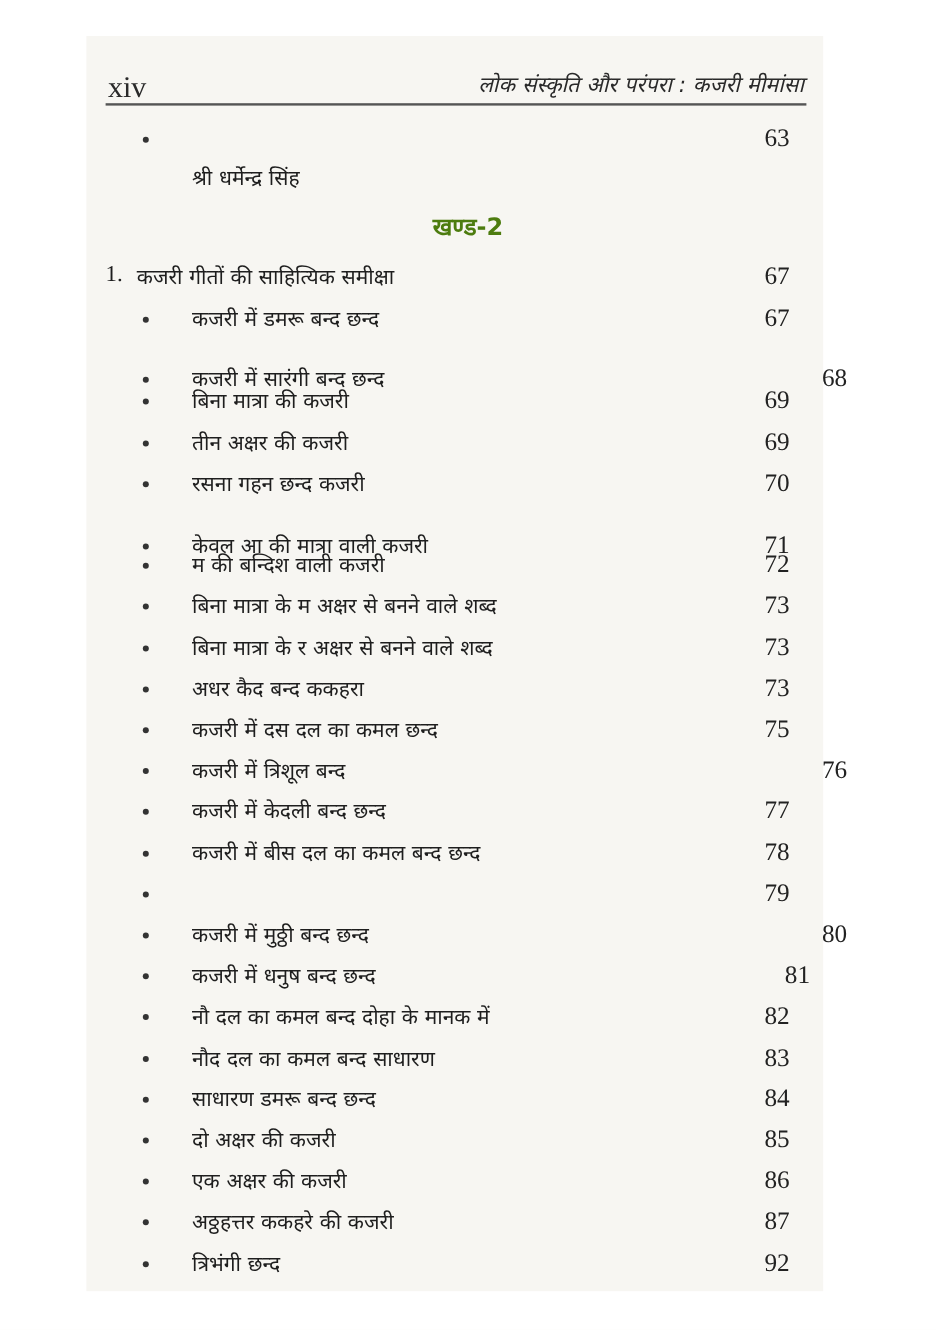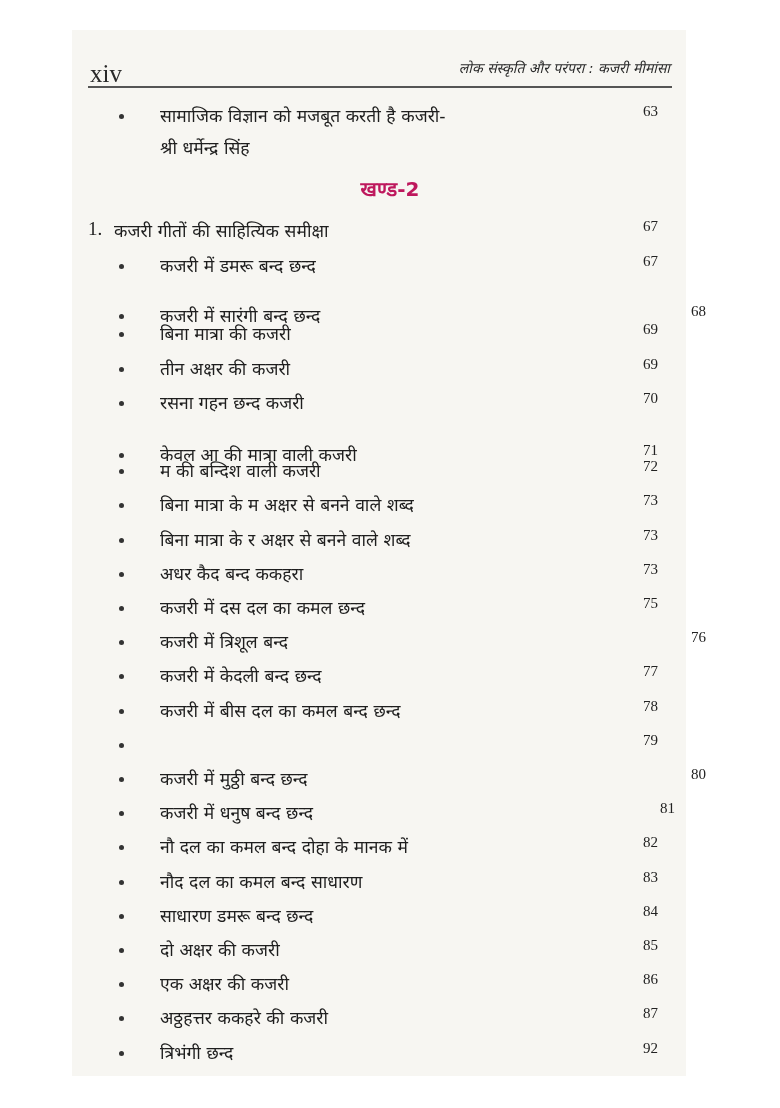--- a/index.html
+++ b/index.html
@@ -3,48 +3,47 @@
 <meta charset="utf-8">
 <style>
   html, body { margin: 0; padding: 0; background: #ffffff; }
   body { width: 780px; height: 1108px; position: relative; overflow: hidden;
          font-family: "DejaVu Sans", sans-serif; color: #1e1e1e; }
   .page { position: absolute; left: 72px; top: 30px; width: 614px; height: 1046px;
           background: #f7f6f2; }
   .header { position: absolute; left: 88px; top: 56px; width: 584px; height: 32px; }
   .header .pgno { position: absolute; left: 2px; top: 4px; font-family: "Liberation Serif", serif;
                   font-size: 25px; color: #2a2a2a; }
-  .header .title { position: absolute; right: 2px; top: 2px; font-style: italic; font-size: 14px;
+  .header .title { position: absolute; right: 2px; top: 2px; font-style: italic; font-size: 18px;
                    color: #2a2a2a; white-space: nowrap; }
   .rule { position: absolute; left: 88px; top: 86px; width: 584px; height: 2px; background: #555; }
   .row { position: absolute; left: 0; width: 780px; height: 30px; }
   .bullet { position: absolute; left: 119px; top: 13px; width: 5px; height: 5px; border-radius: 50%;
             background: #333; }
   .txt { position: absolute; left: 160px; top: 2px; font-size: 17.5px; white-space: nowrap; color:#1e1e1e; }
   .num { position: absolute; right: 122px; top: 2px; font-family: "Liberation Serif", serif;
-         font-size: 15px; color: #222; }
+         font-size: 21px; color: #222; }
   .chapter .txt { left: 114px; }
   .chapter .chno { position: absolute; left: 88px; top: 2px; font-family: "Liberation Serif", serif; font-size: 19px; }
   .section-head { position: absolute; left: 0; width: 780px; top: 175px; text-align: center;
-                  font-size: 20px; font-weight: bold; color: #be185d; }
+                  font-size: 20px; font-weight: bold; color: #4d7c0f; }
 </style>
 </head>
 <body>
 
 <div class="page"></div>
 
 <div class="header">
   <span class="pgno">xiv</span>
   <span class="title">लोक संस्कृति और परंपरा : कजरी मीमांसा</span>
 </div>
 <div class="rule"></div>
 
 <div class="row" style="top:101px;">
   <span class="bullet"></span>
-  <span class="txt">सामाजिक विज्ञान को मजबूत करती है कजरी-</span>
   <span class="num">63</span>
 </div>
 <div class="row" style="top:133px;padding-left:17px;">
   <span class="txt">श्री धर्मेन्द्र सिंह</span>
 </div>
 
 <div class="section-head">खण्ड-2</div>
 
 <div class="row chapter" style="top:216px;">
   <span class="chno">1.</span>

